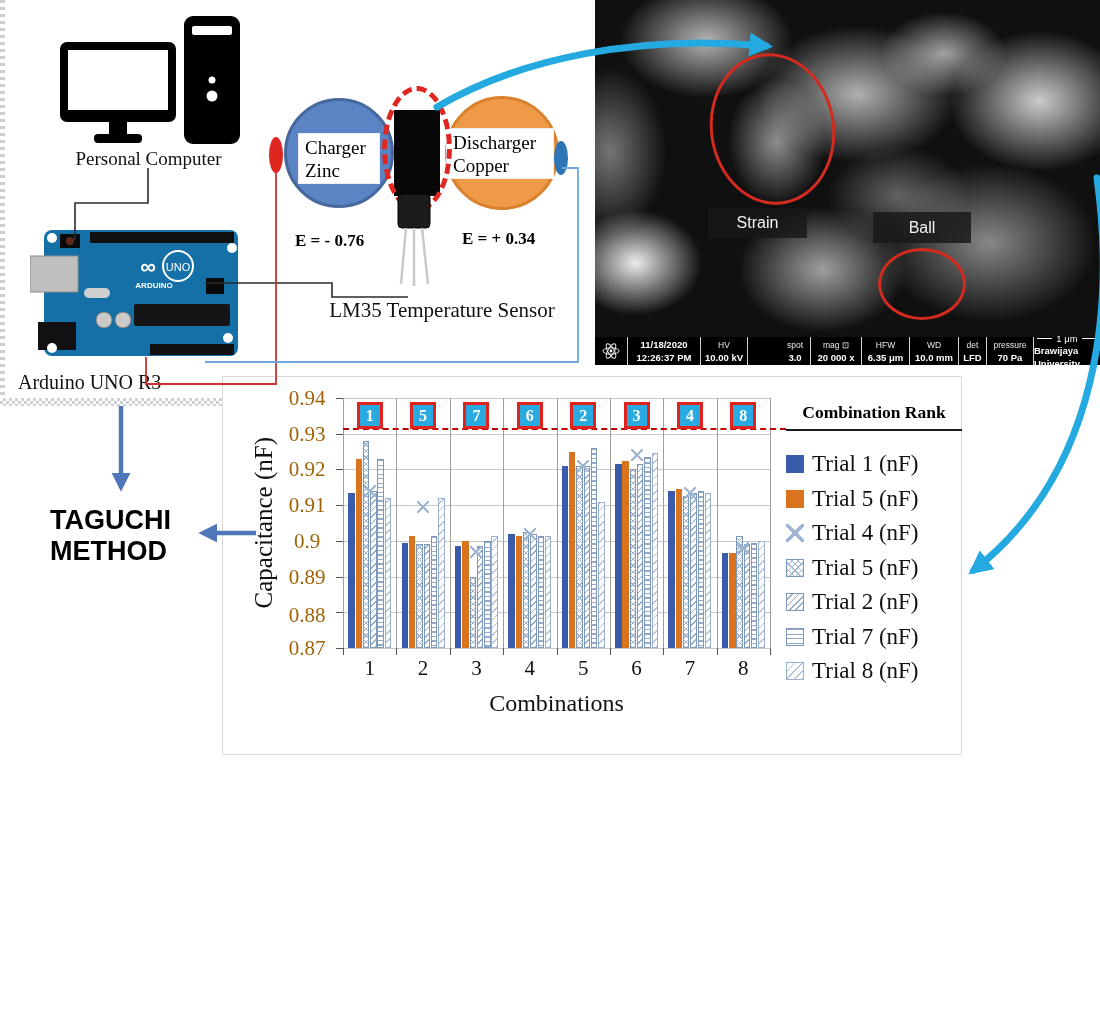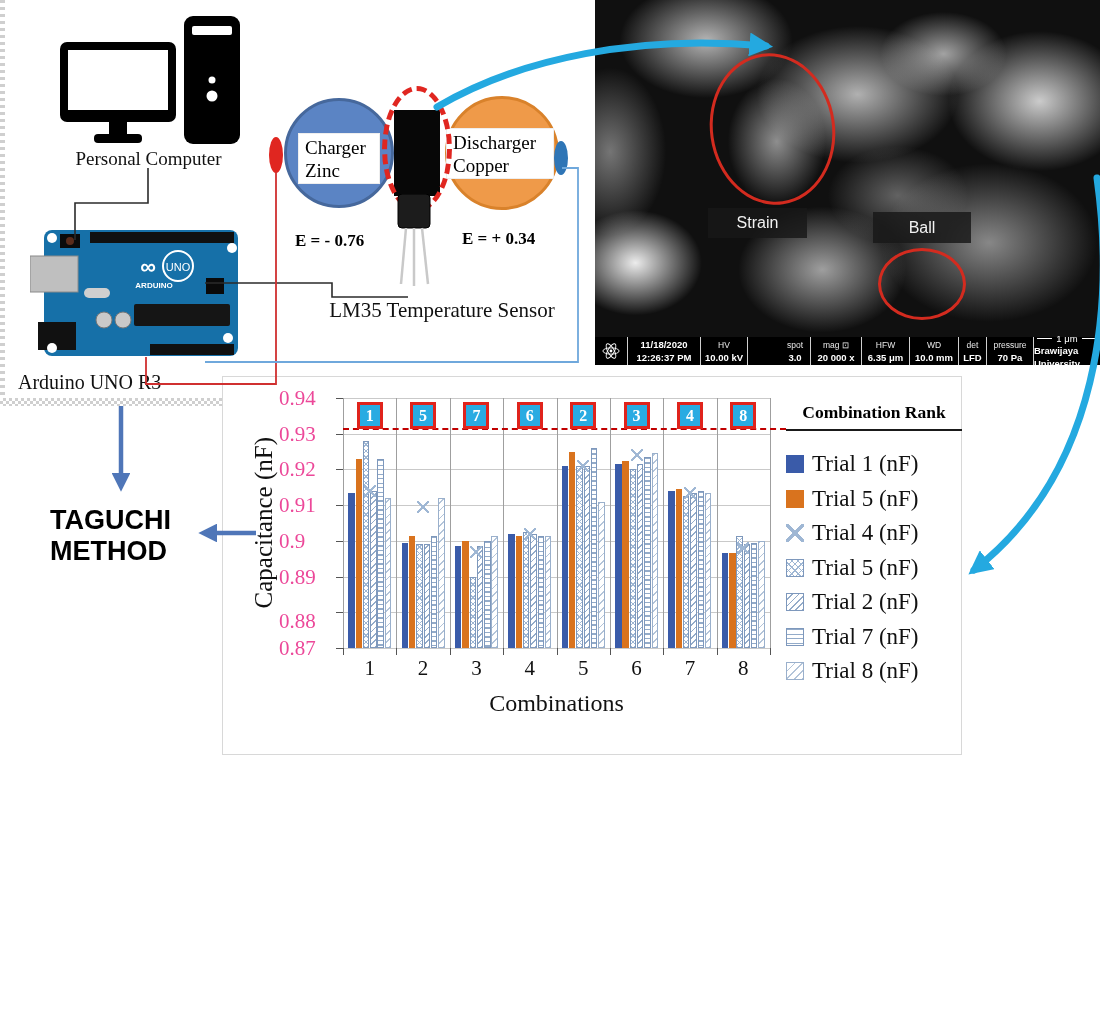--- a/index.html
+++ b/index.html
@@ -81,21 +81,21 @@
     repeating-linear-gradient(180deg,#93ABC9 0,#93ABC9 1.2px,transparent 1.2px,transparent 4.5px);}
   .fill-diag-hatch-light{border:1px solid #9AB0CC;background-color:#fff;background-image:
     repeating-linear-gradient(315deg,#B3C4D9 0,#B3C4D9 1.1px,transparent 1.1px,transparent 5.5px);}
   .xmark{position:absolute;width:12px;height:12px;background-image:
     linear-gradient(45deg,transparent 44%,#9FB7D4 44%,#9FB7D4 56%,transparent 56%),
     linear-gradient(-45deg,transparent 44%,#9FB7D4 44%,#9FB7D4 56%,transparent 56%);}
   .rankbox{position:absolute;top:4px;width:26px;height:27px;background:#29ABE2;border:3px solid #E0231C;
     box-sizing:border-box;color:#fff;font:bold 16px "Liberation Serif",serif;
     display:flex;align-items:center;justify-content:center;}
   .rankline{position:absolute;left:0;width:443px;height:0;border-top:2px dashed #C00000;}
-  .ytick{position:absolute;left:-64px;width:56px;text-align:left;font-size:21px;color:#ec4899;}
+  .ytick{position:absolute;left:-64px;width:56px;text-align:center;font-size:21px;color:#a16207;}
   .ytickmark{position:absolute;left:-7px;width:7px;height:0;border-top:1px solid #555;}
   .xtick{position:absolute;top:258px;text-align:center;font-size:21px;color:#111;}
   .xtickmark{position:absolute;top:250px;height:7px;width:0;border-left:1px solid #555;}
   #ylabel{left:246px;top:398px;width:36px;height:250px;display:flex;align-items:center;justify-content:center;}
   #ylabel span{writing-mode:vertical-rl;transform:rotate(180deg);font-size:25px;color:#111;white-space:nowrap;}
   #xlabel{left:343px;top:690px;width:427px;text-align:center;font-size:24px;color:#111;}
 
   
   #legend{left:786px;top:400px;width:176px;}
   #legend-header{font-weight:bold;font-size:17.5px;text-align:center;padding-bottom:6px;border-bottom:2px solid #1a1a1a;}
@@ -248,21 +248,21 @@
       <div class="ytickmark" style="top: 107.143px;"></div>
       <div class="ytick" style="top: 95.1429px;">0.91</div>
       <div class="hgrid" style="top: 142.857px;"></div>
       <div class="ytickmark" style="top: 142.857px;"></div>
       <div class="ytick" style="top: 130.857px;">0.9</div>
       <div class="hgrid" style="top: 178.571px;"></div>
       <div class="ytickmark" style="top: 178.571px;"></div>
       <div class="ytick" style="top: 166.571px;">0.89</div>
       <div class="hgrid" style="top: 214.286px;"></div>
       <div class="ytickmark" style="top: 214.286px;"></div>
-      <div class="ytick" style="top: 211px;">0.88</div>
+      <div class="ytick" style="top: 205px;">0.88</div>
       <div class="hgrid" style="top: 250px;"></div>
       <div class="ytickmark" style="top: 250px;"></div>
       <div class="ytick" style="top: 238px;">0.87</div>
       <div class="vgrid" style="left: 0px;"></div>
       <div class="xtickmark" style="left: 0px;"></div>
       <div class="vgrid" style="left: 53.375px;"></div>
       <div class="xtickmark" style="left: 53.375px;"></div>
       <div class="vgrid" style="left: 106.75px;"></div>
       <div class="xtickmark" style="left: 106.75px;"></div>
       <div class="vgrid" style="left: 160.125px;"></div>

